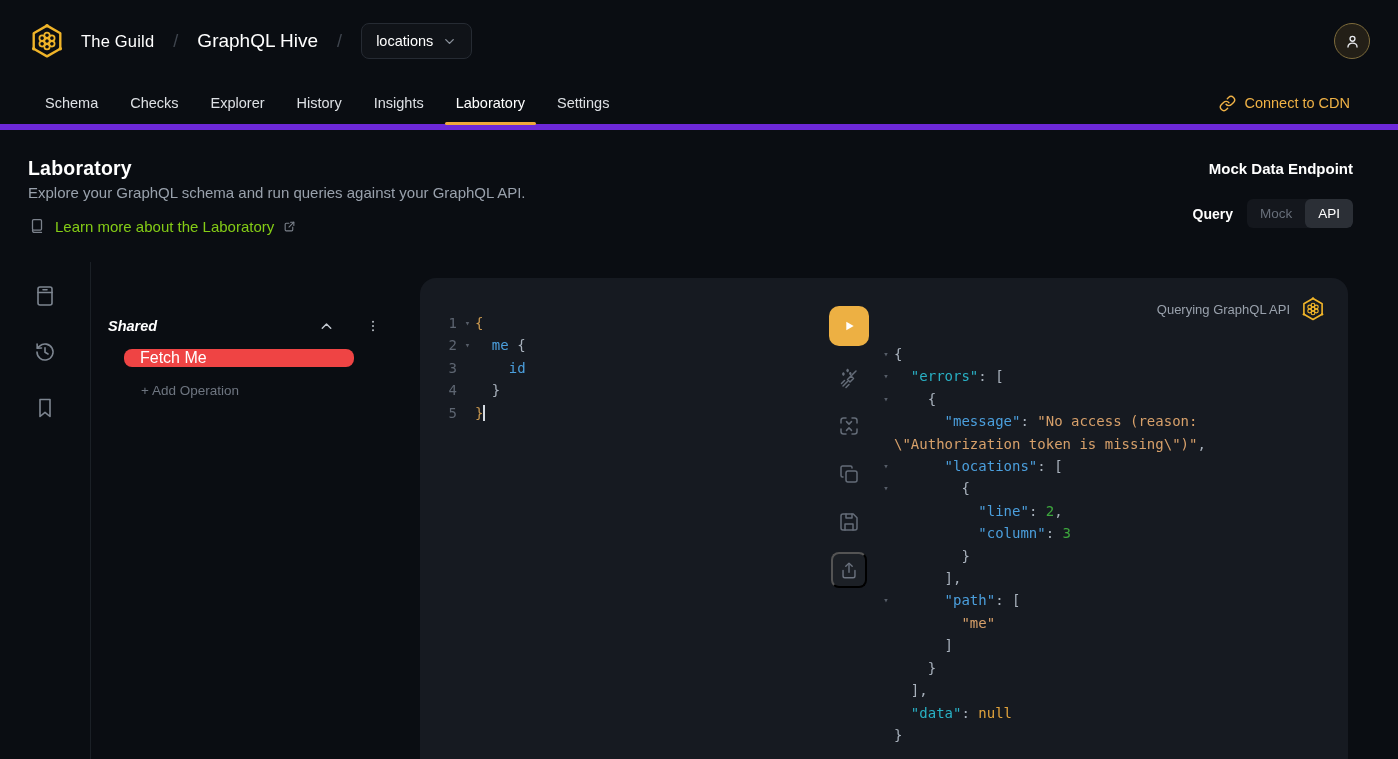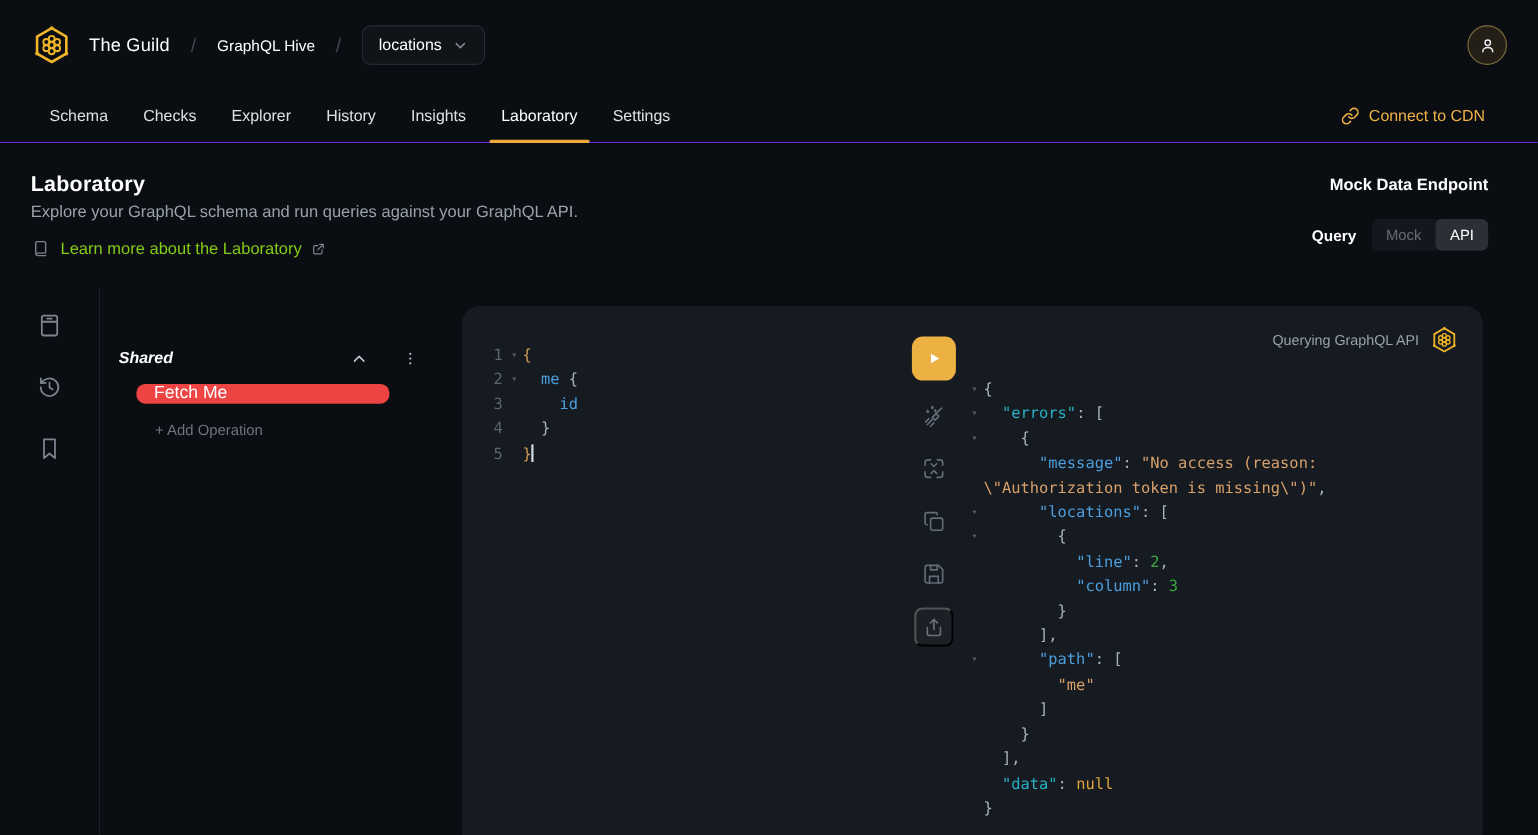--- a/index.html
+++ b/index.html
@@ -10,36 +10,36 @@
     font-family:"Liberation Sans", sans-serif;
     position:relative;
     overflow:hidden;
   }
   svg { display:block; }
 
   
   .topbar { height:82px; display:flex; align-items:center; padding:0 28px; }
   .crumb-sep { color:#3f454e; font-size:18px; font-weight:300; margin:0 19px; }
   .org-name { font-size:16.5px; font-weight:500; margin-left:15px; letter-spacing:.2px; }
-  .proj-name { font-size:14px; font-weight:500;text-align:center; }
+  .proj-name { font-size:19px; font-weight:500;text-align:center; }
   .env-btn {
     display:flex; align-items:center; gap:9px;
     background:#101318; border:1px solid #262b33; border-radius:8px;
     padding:9px 14px; font-size:14.5px; color:#fff; cursor:pointer;
     font-family:"Liberation Sans", sans-serif;
   }
   .spacer { flex:1; }
   .avatar {
     width:36px; height:36px; border-radius:50%;
     background:#231f17; border:1px solid #7d6b3b;
     display:flex; align-items:center; justify-content:center; cursor:pointer;
   }
 
   
-  .navbar { height:48px; border-bottom:1px solid #6d28d9; display:flex; align-items:stretch; padding:0 30px; }
+  .navbar { height:48px; border-bottom:6px solid #6d28d9; display:flex; align-items:stretch; padding:0 30px; }
   .tabs { display:flex; align-items:stretch; }
   .tab {
     display:flex; align-items:center; padding:0 15px; margin-right:2px;
     font-size:14.5px; color:#dde0e4; cursor:pointer; position:relative;
   }
   .tab.active { color:#fff; }
   .tab.active::after {
     content:""; position:absolute; left:4px; right:4px; bottom:-1px; height:3px;
     background:#efa93a; border-radius:2px;
   }

